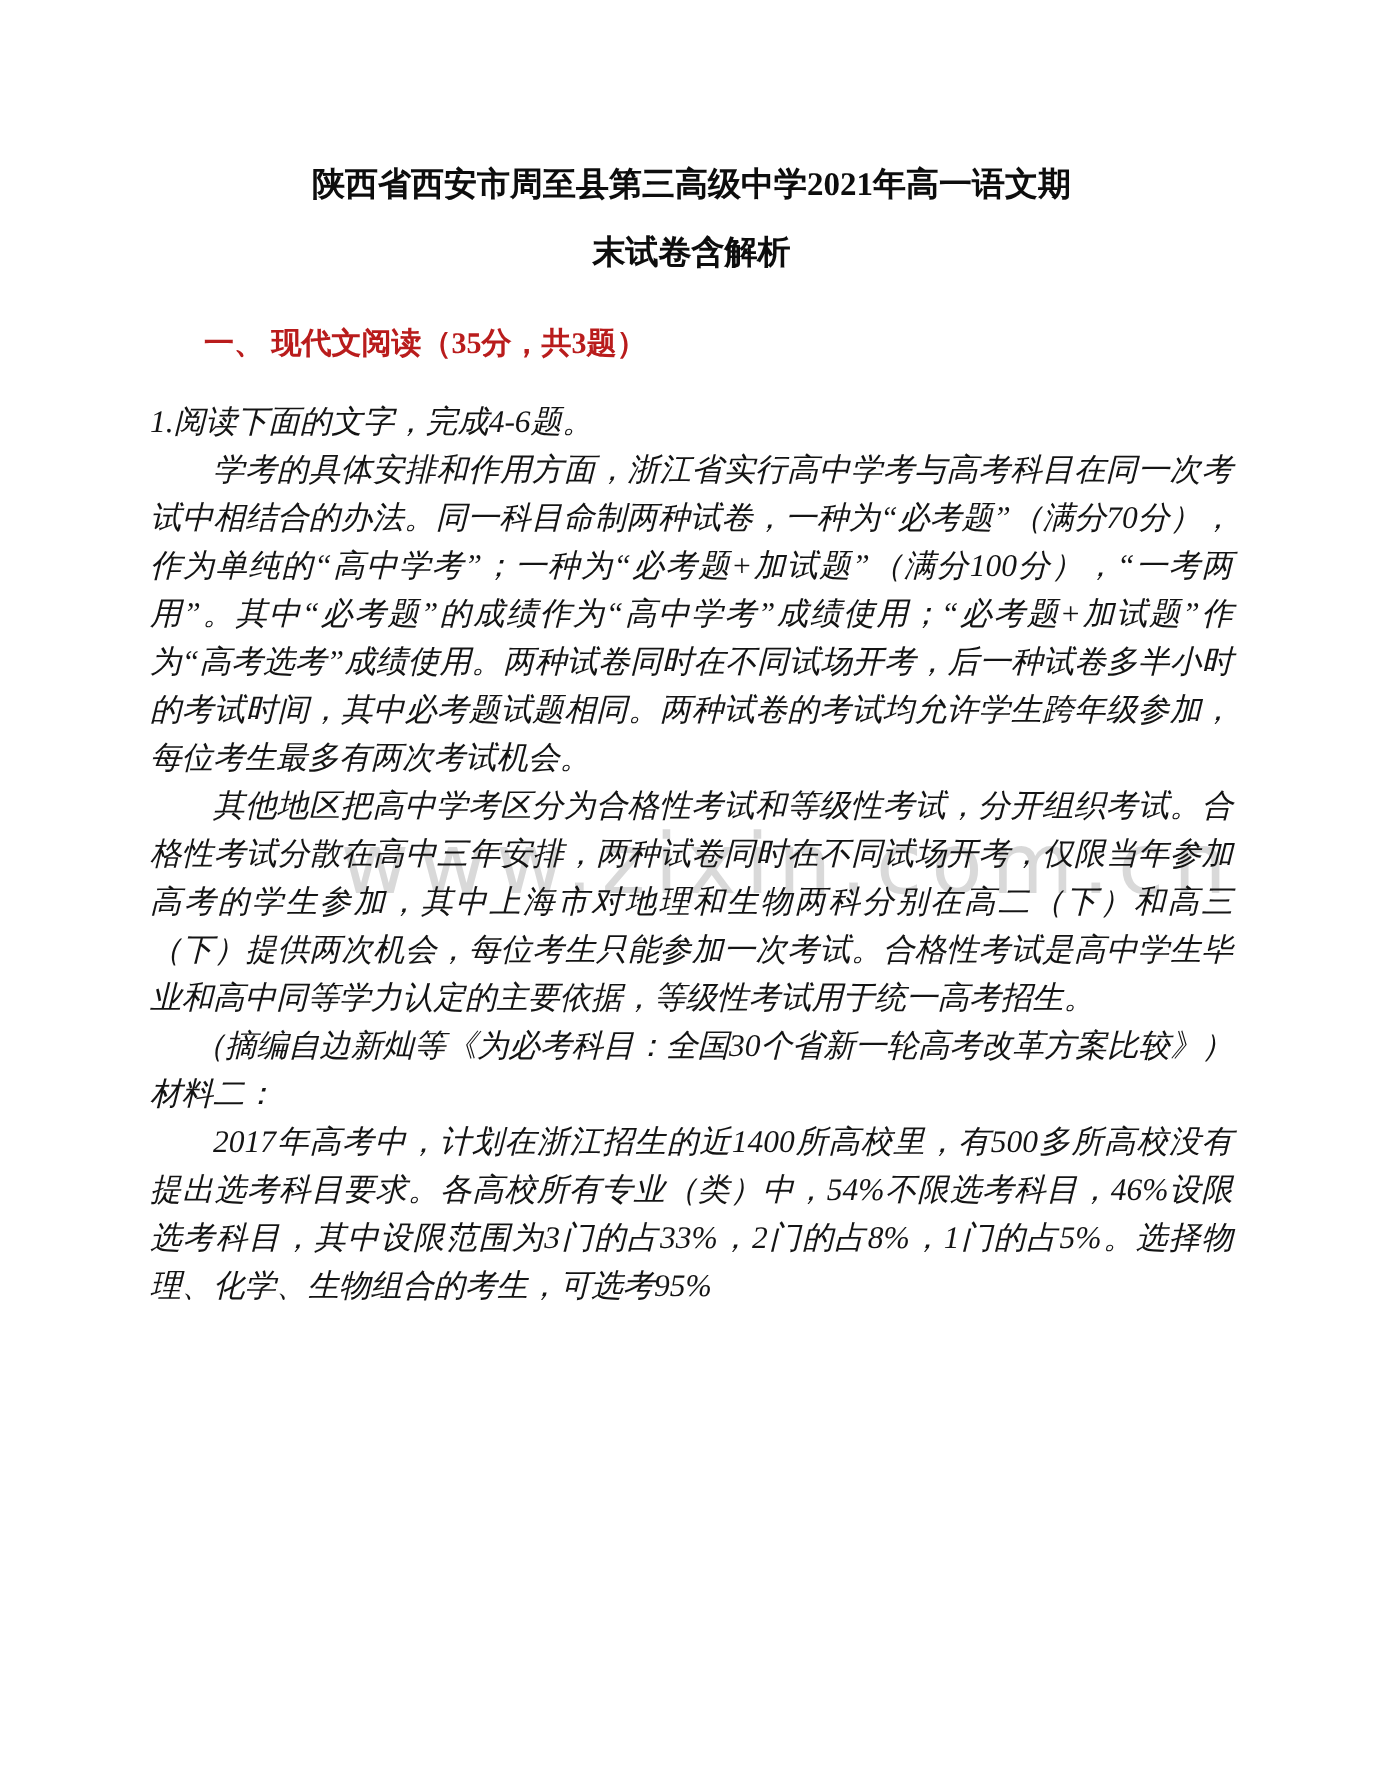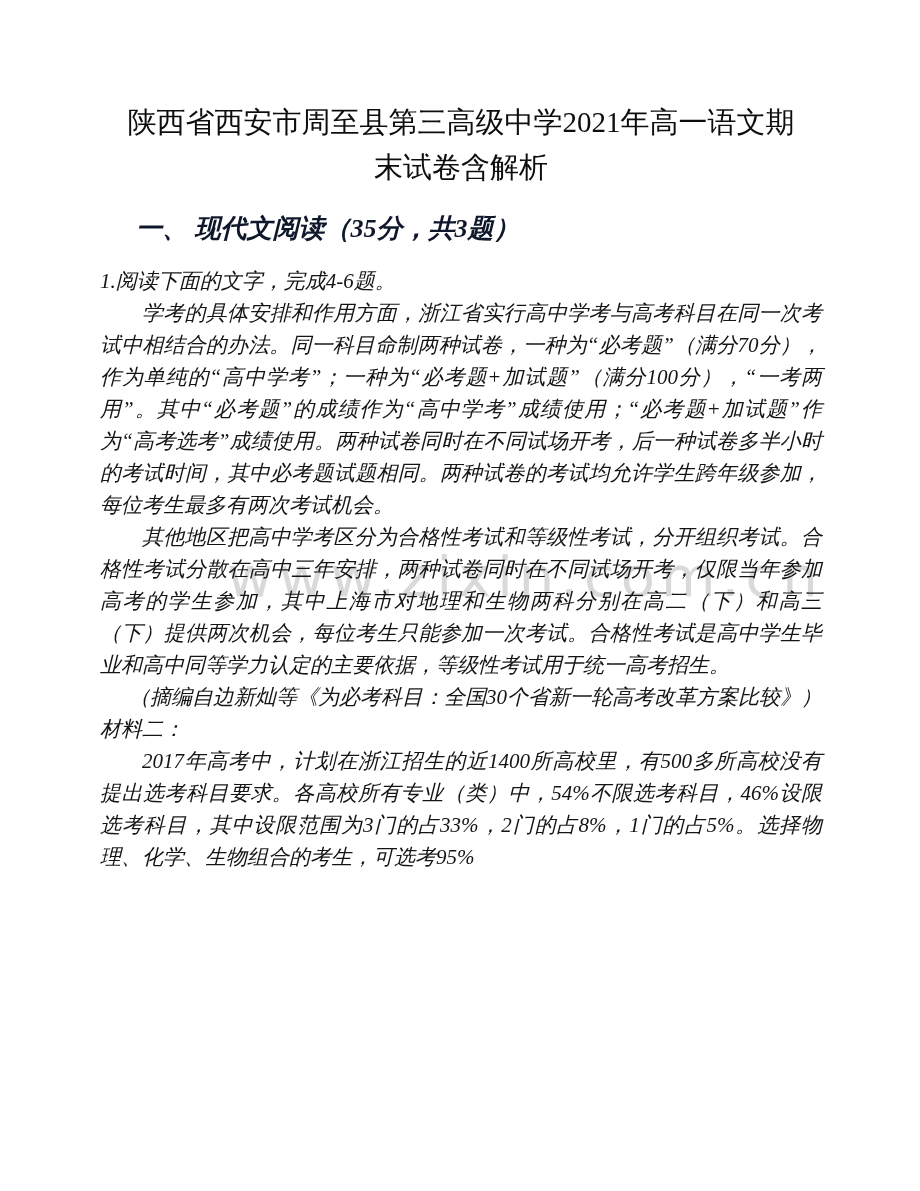--- a/index.html
+++ b/index.html
@@ -29,32 +29,31 @@
     white-space: nowrap;
     user-select: none;
   }
   .doc {
     position: relative;
     z-index: 1;
     padding: 100px 98px 0 100px;
   }
   .title {
     text-align: center;
-    font-weight: normal;
-    font-size: 29px;
+    font-weight: bold;
+    font-size: 22px;
     line-height: 45px;
     color: #0d0d0d;
   }
   .section-heading {
     margin: 24px 0 0 36px;
     font-weight: bold;
-    font-size: 26px;
+    font-size: 20px;
     line-height: 30px;
-    color: #0f172a;
-    font-style: italic;
+    color: #b91c1c;
   }
   .content {
     margin-top: 21px;
     font-size: 21px;
     line-height: 32px;
   }
   .content p {
     margin: 0;
     text-align: justify;
     text-justify: inter-ideograph;

